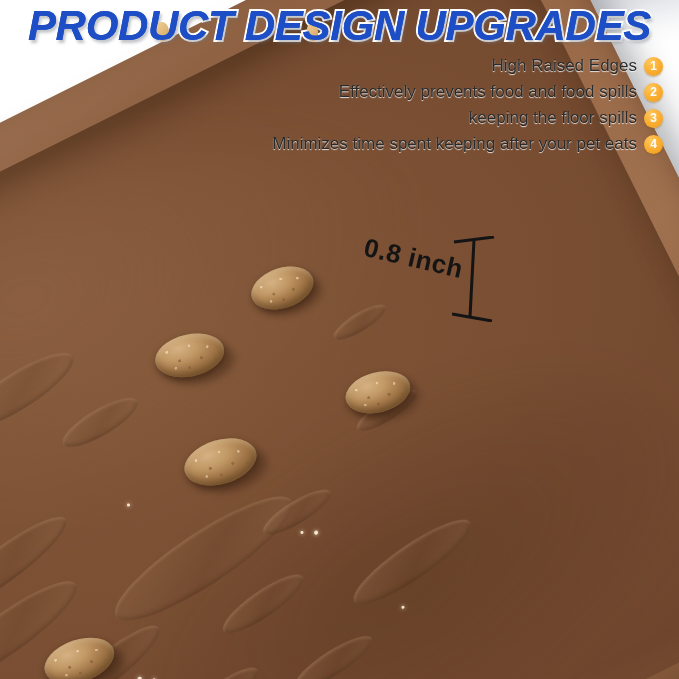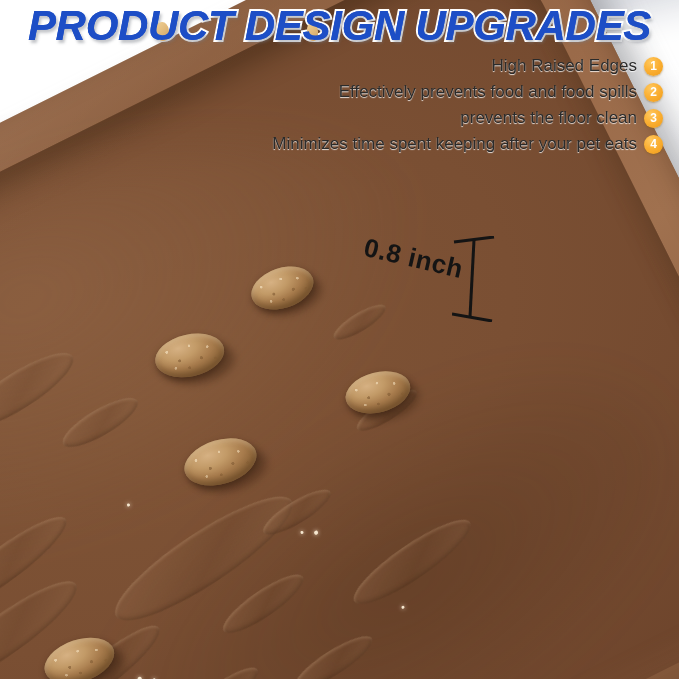--- a/index.html
+++ b/index.html
@@ -384,21 +384,21 @@
   <div id="bullets">
     <div class="bullet-row">
       <span class="bullet-text">High Raised Edges</span>
       <span class="bullet-badge">1</span>
     </div>
     <div class="bullet-row">
       <span class="bullet-text">Effectively prevents food and food spills</span>
       <span class="bullet-badge">2</span>
     </div>
     <div class="bullet-row">
-      <span class="bullet-text">prevents the floor clean</span>
+      <span class="bullet-text">keeping the floor spills</span>
       <span class="bullet-badge">3</span>
     </div>
     <div class="bullet-row">
       <span class="bullet-text">Minimizes time spent keeping after your pet eats</span>
       <span class="bullet-badge">4</span>
     </div>
   </div>
 
   <div id="measure-label">0.8 inch</div>
   <svg id="measure-bar" viewBox="0 0 44 86" xmlns="http://www.w3.org/2000/svg">

